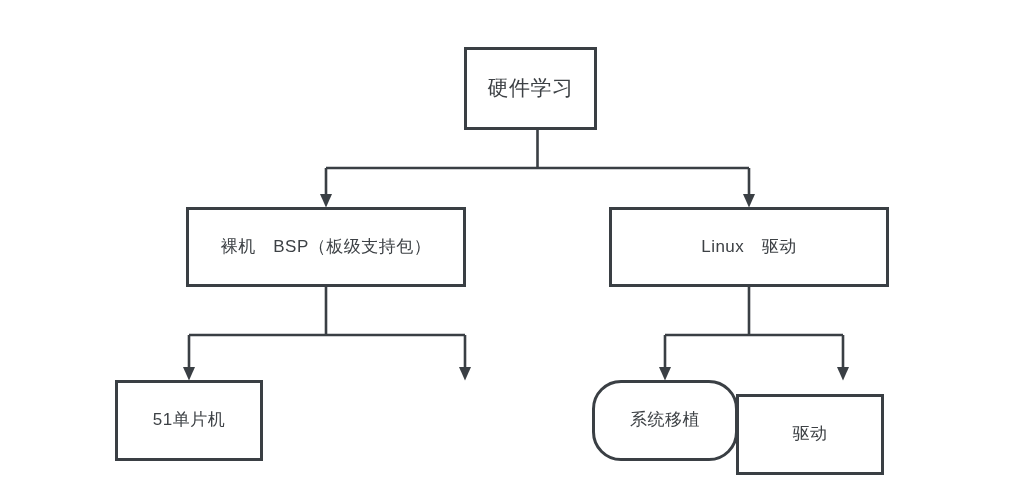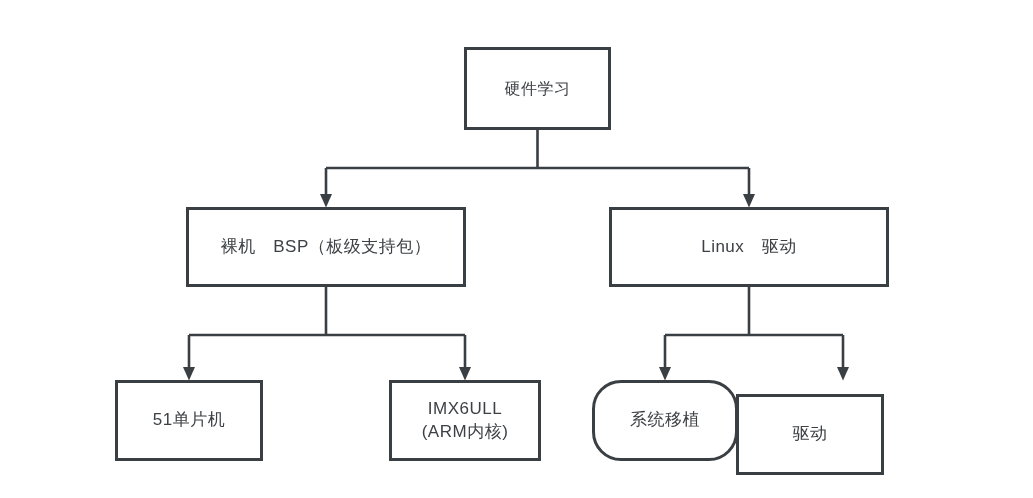--- a/index.html
+++ b/index.html
@@ -25,21 +25,21 @@
     display: flex;
     flex-direction: column;
     align-items: center;
     justify-content: center;
     text-align: center;
     font-size: 17px;
     line-height: 1.35;
     color: #3d4145;
     letter-spacing: 0.5px;
   }
-  .n-root  { left: 464px; top: 47px;  width: 147px; height: 83px; font-size: 16px; }
+  .n-root  { left: 464px; top: 47px;  width: 133px; height: 83px; font-size: 21px; }
   .n-bsp   { left: 186px; top: 207px; width: 280px; height: 80px; }
   .n-linux { left: 609px; top: 207px; width: 280px; height: 80px; }
   .n-mcu51 { left: 115px; top: 380px; width: 148px; height: 81px; }
   .n-imx   { left: 389px; top: 380px; width: 152px; height: 81px; }
   .n-port  { left: 592px; top: 380px; width: 146px; height: 81px; border-radius: 29px; }
   .n-drv   { left: 736px; top: 380px; width: 148px; height: 81px; margin-top: 14px; }
   .edge-line { stroke: #3a3f44; stroke-width: 2.6; fill: none; }
   .arrowhead { fill: #3a3f44; stroke: none; }
 </style>
 </head>
@@ -71,24 +71,20 @@
   </div>
 
   <div class="node n-bsp">
     <span>裸机　BSP（板级支持包）</span>
   </div>
 
   <div class="node n-mcu51">
     <span>51单片机</span>
   </div>
 
-  <div class="node n-imx">
-    <span>IMX6ULL</span>
-    <span>(ARM内核)</span>
-  </div>
 
   <div class="node n-port">
     <span>系统移植</span>
   </div>
 
   <div class="node n-drv">
     <span>驱动</span>
   </div>
 
 </div>

